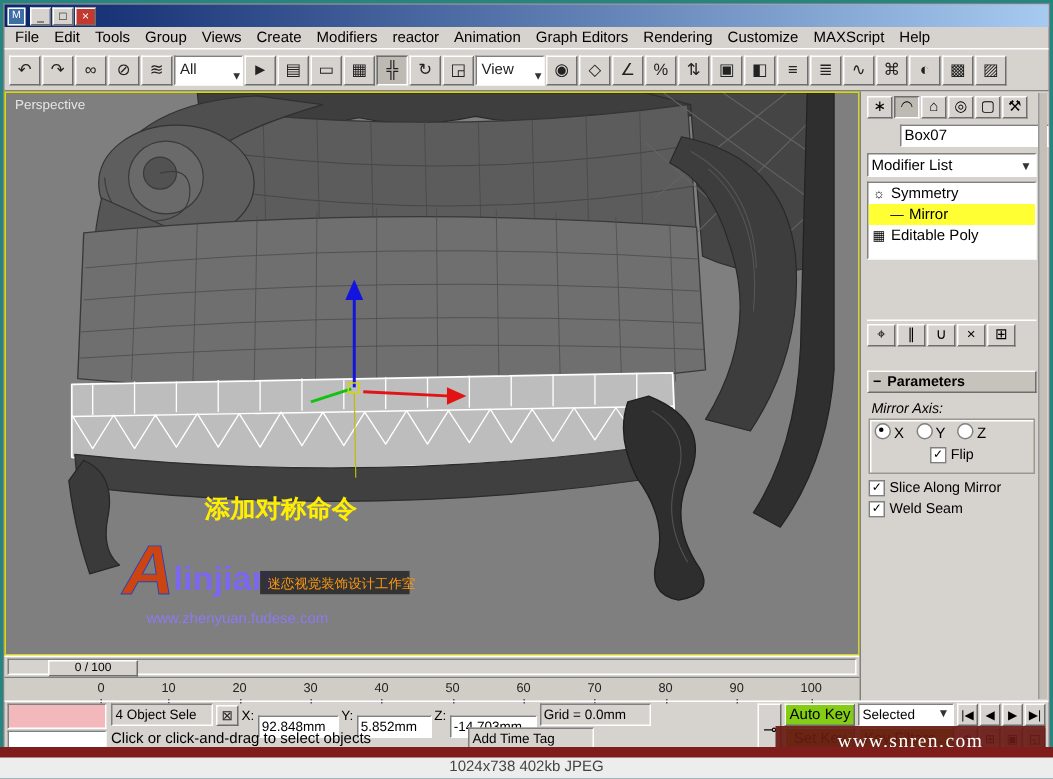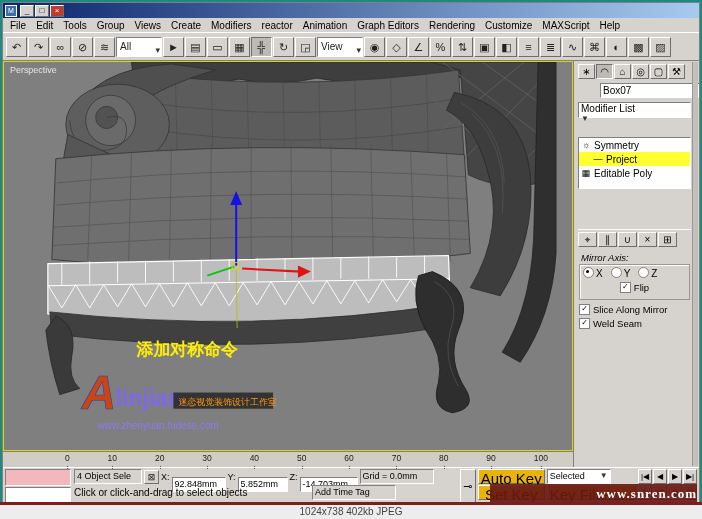--- a/index.html
+++ b/index.html
@@ -34,21 +34,21 @@
   .tick{font-size:8.5px;color:#222;position:relative;}
   .tick::after{content:"";position:absolute;left:50%;bottom:-2px;width:1px;height:3px;background:#555;}
   
   .panel{flex:1 1 auto;background:#d6d3ce;border-left:1px solid #808080;padding:3px 8px 3px 4px;position:relative;font-size:10px;overflow:hidden;}
   .panel-scroll{position:absolute;right:1px;top:1px;bottom:1px;width:5px;background:#c3c0b9;border-left:1px solid #999;}
   .panel-tabs{display:flex;gap:1px;margin-bottom:4px;}
   .ptab{width:17px;height:15px;padding:0;font-size:10px;line-height:13px;text-align:center;background:#d6d3ce;border:1px solid;border-color:#fff #6e6e6e #6e6e6e #fff;}
   .ptab.pressed{border-color:#6e6e6e #fff #fff #6e6e6e;background:#bdbab3;}
   .obj-row{display:flex;align-items:flex-start;gap:3px;margin-bottom:4px;padding-left:22px;}
   .obj-name{flex:1 1 auto;height:13px;font-size:10px;border:1px solid;border-color:#808080 #fff #fff #808080;background:#fff;padding:0 2px;font-family:"Liberation Sans",sans-serif;}
-  .mod-list{height:14px;background:#fff;border:1px solid;border-color:#808080 #fff #fff #808080;display:flex;justify-content:space-between;padding:0 2px;margin-bottom:19px;flex-direction:column;}
+  .mod-list{height:14px;background:#fff;border:1px solid;border-color:#808080 #fff #fff #808080;display:flex;align-items:center;justify-content:space-between;padding:0 2px;margin-bottom:3px;}
   .dd-arrow{font-size:8px;color:#333;}
   .stack{height:50px;background:#fff;border:1px solid;border-color:#808080 #fff #fff #808080;overflow:hidden;}
   .stack-row{display:flex;align-items:center;gap:3px;height:14px;padding:0 2px;white-space:nowrap;}
   .stack-row .mod-icon{font-size:9px;width:10px;text-align:center;}
   .stack-row.selected{background:#ffff33;}
   .stack-row.sub{padding-left:14px;}
   .stack-tools{display:flex;gap:1px;margin-top:40px;border-top:1px solid #fff;padding-top:2px;}
   .stool{width:19px;height:15px;padding:0;font-size:10px;line-height:13px;text-align:center;background:#d6d3ce;border:1px solid;border-color:#fff #6e6e6e #6e6e6e #fff;}
   .rollout{margin-top:16px;height:13px;background:#c6c3bc;border:1px solid;border-color:#fff #6e6e6e #6e6e6e #fff;display:flex;align-items:center;font-weight:bold;font-size:9.5px;padding:0 3px;}
   .rollout::before{content:"−";margin-right:4px;font-weight:bold;}
@@ -76,28 +76,28 @@
   .sb-row{display:flex;align-items:center;gap:2px;height:15px;font-size:9px;}
   .sunken{border:1px solid;border-color:#808080 #fff #fff #808080;background:#d6d3ce;padding:0 2px;height:13px;line-height:12px;white-space:nowrap;overflow:hidden;}
   .coordbox{background:#fff;margin-top:16px;}
   .sel-status{width:62px;}
   .lockbtn{width:15px;height:14px;font-size:9px;line-height:12px;}
   .coord-label{font-size:9px;}
   .prompt{font-size:10px;white-space:nowrap;}
   .sb-right{display:flex;gap:2px;margin-left:auto;flex:0 0 auto;align-items:stretch;}
   .bigkey{width:16px;background:#d6d3ce;border:1px solid;border-color:#fff #6e6e6e #6e6e6e #fff;font-size:11px;padding:0;}
   .vcol{display:flex;flex-direction:column;gap:1px;}
-  .kbtn{height:15px;font-size:15px;padding:0 2px;background:#eab308;border:1px solid;border-color:#fff #6e6e6e #6e6e6e #fff;white-space:nowrap;}
+  .kbtn{height:15px;font-size:10px;padding:0 2px;background:#84cc16;border:1px solid;border-color:#fff #6e6e6e #6e6e6e #fff;white-space:nowrap;}
   .kdd{height:13px;background:#fff;border:1px solid;border-color:#808080 #fff #fff #808080;font-size:9px;line-height:12px;padding:0 2px;display:flex;justify-content:space-between;width:58px;}
   .minirow{display:flex;gap:1px;}
   .mbtn{width:14px;height:15px;padding:0;font-size:8px;line-height:13px;text-align:center;background:#d6d3ce;border:1px solid;border-color:#fff #6e6e6e #6e6e6e #fff;}
   .navgrid{display:grid;grid-template-columns:repeat(4,14px);grid-auto-rows:15px;gap:1px;}
-  .snren{position:absolute;right:2px;bottom:1px;width:207px;height:19px;background:rgba(104,24,20,0.92);color:#fff;font-family:"Liberation Serif",serif;font-size:13px;font-weight:bold;letter-spacing:1px;text-align:right;line-height:19px;}
-  
-  .caption{position:absolute;left:0;bottom:0;width:702px;height:14px;background:#ededed;border-top:3px solid #7f1d1d;font-size:10px;line-height:14px;text-align:center;color:#444;}
+  .snren{position:absolute;right:2px;bottom:1px;width:180px;height:19px;background:rgba(104,24,20,0.92);color:#fff;font-family:"Liberation Serif",serif;font-size:13px;font-weight:normal;letter-spacing:1px;text-align:center;line-height:19px;}
+  
+  .caption{position:absolute;left:0;bottom:0;width:702px;height:14px;background:#ededed;border-top:7px solid #7f1d1d;font-size:10px;line-height:14px;text-align:center;color:#444;}
 </style>
 </head>
 <body>
 
 <div class="screen">
   <div class="window">
 
     <div class="titlebar">
       <span class="app-icon">M</span>
       <span class="win-buttons">
@@ -254,20 +254,25 @@
               <text x="78" y="344" font-size="48" font-weight="bold" font-style="italic" fill="#cc4411" stroke="#2244bb" stroke-width="0.6">A</text>
               <text x="112" y="341" font-size="23" font-weight="bold" fill="#7b68ee">linjian</text>
               <rect x="170" y="328" width="100" height="16" fill="#1d1d1d" opacity="0.78"></rect>
               <text x="175" y="340" font-size="9" fill="#ff9912">迷恋视觉装饰设计工作室</text>
               <text x="94" y="364" font-size="10" fill="#8a7bf0">www.zhenyuan.fudese.com</text>
             </g>
             <text x="6" y="11" font-size="9" fill="#e6e6e6">Perspective</text>
           </svg>
         </div>
 
+        <div class="timeslider">
+          <div class="ts-track">
+            <div class="ts-handle">0 / 100</div>
+          </div>
+        </div>
 
         <div class="ruler">
 
         <span class="tick">0</span>
             <span class="tick">10</span>
             <span class="tick">20</span>
             <span class="tick">30</span>
             <span class="tick">40</span>
             <span class="tick">50</span>
             <span class="tick">60</span>
@@ -299,37 +304,40 @@
           <span class="dd-arrow">▼</span>
         </div>
 
         <div class="stack">
           <div class="stack-row">
             <span class="mod-icon">☼</span>
             <span>Symmetry</span>
           </div>
           <div class="stack-row selected sub">
             <span class="mod-icon">—</span>
-            <span>Project</span>
+            <span>Mirror</span>
           </div>
           <div class="stack-row">
             <span class="mod-icon">▦</span>
             <span>Editable Poly</span>
           </div>
         </div>
 
         <div class="stack-tools">
 
         <button class="stool">⌖</button>
             <button class="stool">∥</button>
             <button class="stool">∪</button>
             <button class="stool">×</button>
             <button class="stool">⊞</button>
           </div>
 
+        <div class="rollout">
+          <span>Parameters</span>
+        </div>
 
         <div class="params">
           <div class="grp-label">Mirror Axis:</div>
           <div class="grp">
             <div class="radio-row">
               <label><span class="radio sel"></span><span>X</span></label>
               <label><span class="radio"></span><span>Y</span></label>
               <label><span class="radio"></span><span>Z</span></label>
             </div>
             <label class="cb flip-row">

